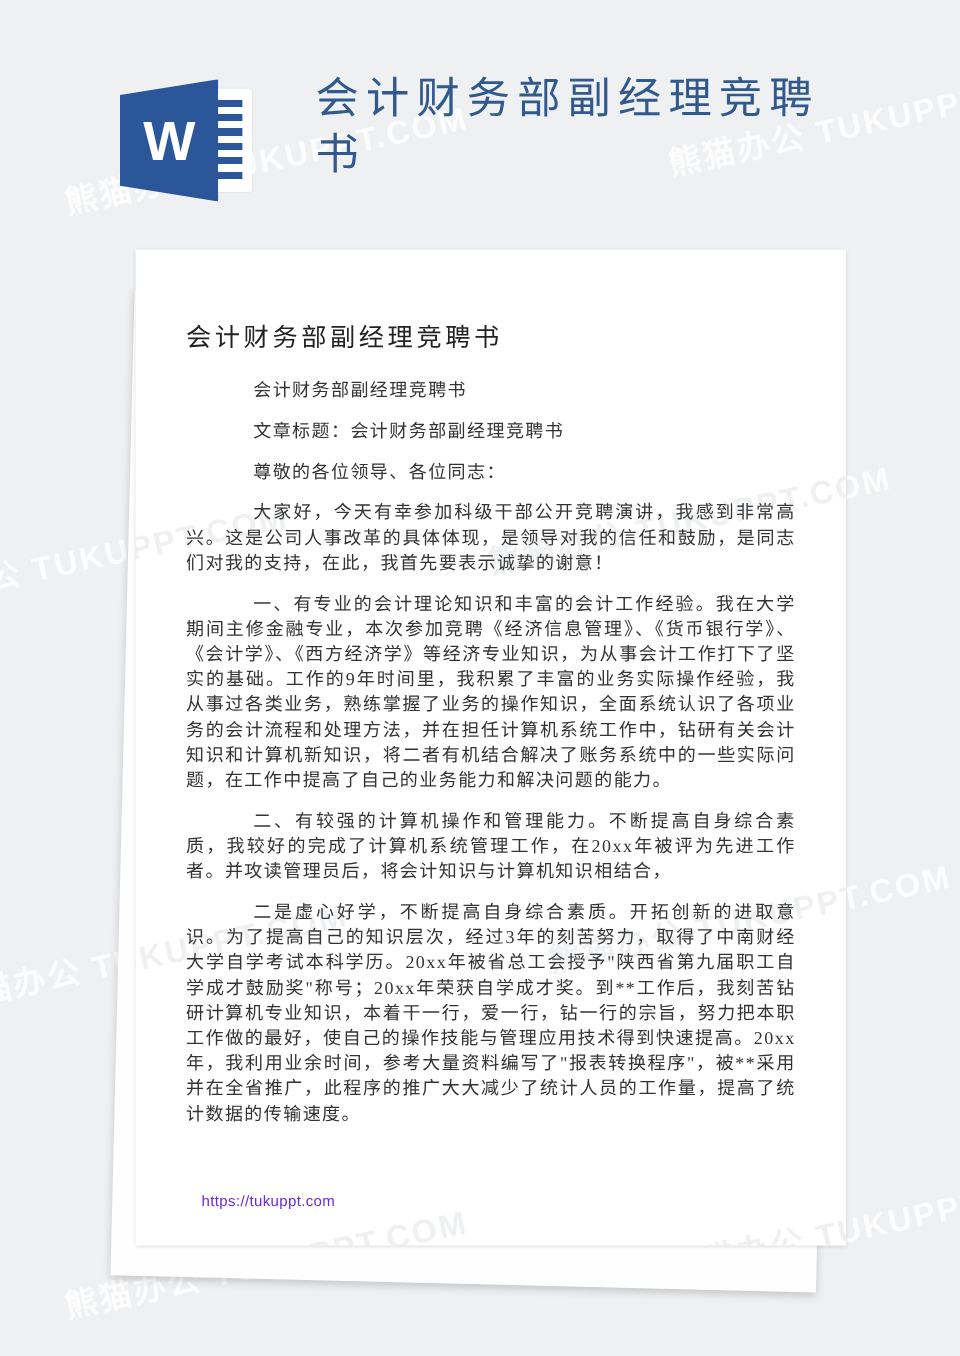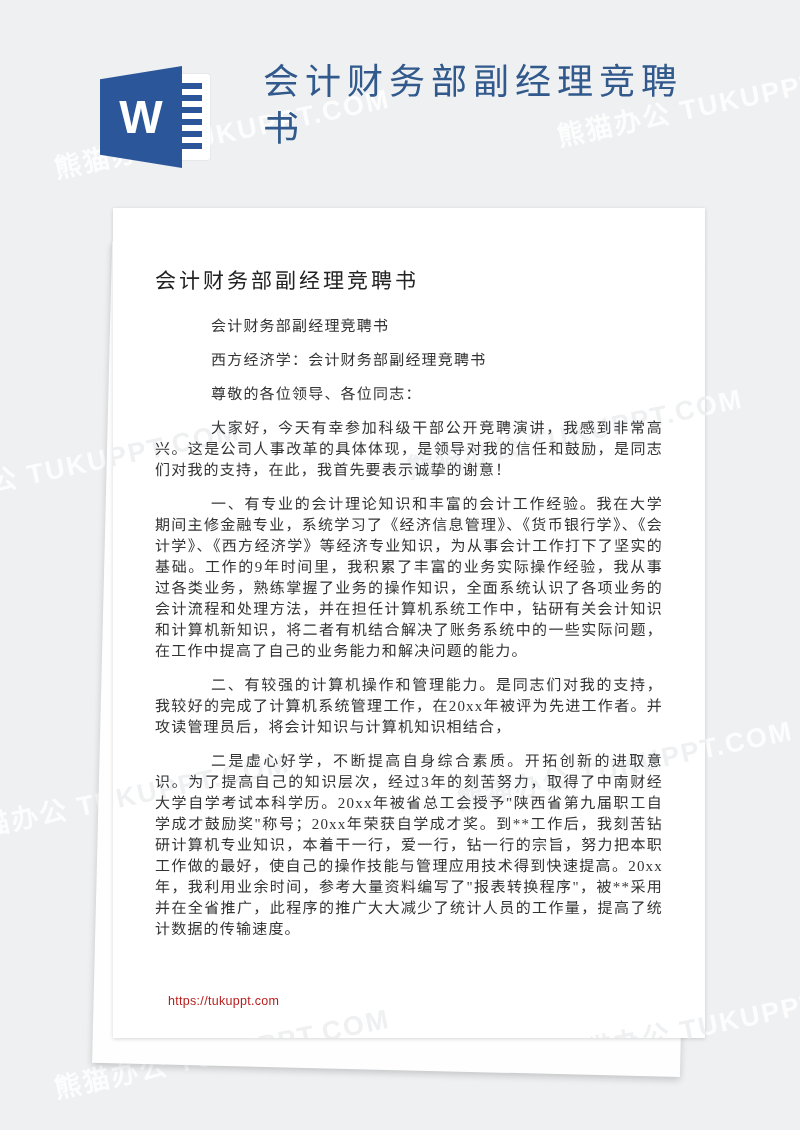--- a/index.html
+++ b/index.html
@@ -68,21 +68,21 @@
     font-size:21px;font-weight:500;letter-spacing:3px;color:#222;
     margin:0 0 22px 0;
   }
   .doc-body p{
     font-family:"Liberation Serif","DejaVu Serif",serif;
     font-size:15px;line-height:21px;letter-spacing:1.2px;color:#333;
     text-align:justify;text-indent:56px;margin:0 0 13px 0;
   }
   .footer-link{
     position:absolute;left:55px;bottom:30px;
-    font-size:12.5px;color:#b91c1c;letter-spacing:0.3px;
+    font-size:12.5px;color:#6d28d9;letter-spacing:0.3px;
     text-decoration:none;
     font-family:"Liberation Sans","DejaVu Sans",sans-serif;
   }
   
   .paper-wm{position:absolute;left:0;top:0;right:0;bottom:0;pointer-events:none;}
   .paper-wm .wm{color:rgba(120,130,142,0.12);}
   .pwm-c{left:-213px;top:272px;} .pwm-d{left:290px;top:240px;}
   .pwm-e{left:-163px;top:604px;} .pwm-f{left:340px;top:572px;}
   .pwm-g{left:-63px;top:860px;}  .pwm-h{left:440px;top:828px;}
 </style>
@@ -112,25 +112,25 @@
   <h1 class="page-title" style="color: rgb(49, 89, 140);">会计财务部副经理竞聘书</h1>
 </div>
 
 <div class="back-sheet"></div>
 
 <div class="paper">
   <div class="paper-inner">
     <h2 class="doc-heading">会计财务部副经理竞聘书</h2>
     <div class="doc-body">
       <p>会计财务部副经理竞聘书</p>
-      <p>西方经济学：会计财务部副经理竞聘书</p>
+      <p>文章标题：会计财务部副经理竞聘书</p>
       <p>尊敬的各位领导、各位同志：</p>
       <p>大家好，今天有幸参加科级干部公开竞聘演讲，我感到非常高兴。这是公司人事改革的具体体现，是领导对我的信任和鼓励，是同志们对我的支持，在此，我首先要表示诚挚的谢意！</p>
-      <p>一、有专业的会计理论知识和丰富的会计工作经验。我在大学期间主修金融专业，系统学习了《经济信息管理》、《货币银行学》、《会计学》、《西方经济学》等经济专业知识，为从事会计工作打下了坚实的基础。工作的9年时间里，我积累了丰富的业务实际操作经验，我从事过各类业务，熟练掌握了业务的操作知识，全面系统认识了各项业务的会计流程和处理方法，并在担任计算机系统工作中，钻研有关会计知识和计算机新知识，将二者有机结合解决了账务系统中的一些实际问题，在工作中提高了自己的业务能力和解决问题的能力。</p>
-      <p>二、有较强的计算机操作和管理能力。是同志们对我的支持，我较好的完成了计算机系统管理工作，在20xx年被评为先进工作者。并攻读管理员后，将会计知识与计算机知识相结合，</p>
+      <p>一、有专业的会计理论知识和丰富的会计工作经验。我在大学期间主修金融专业，本次参加竞聘《经济信息管理》、《货币银行学》、《会计学》、《西方经济学》等经济专业知识，为从事会计工作打下了坚实的基础。工作的9年时间里，我积累了丰富的业务实际操作经验，我从事过各类业务，熟练掌握了业务的操作知识，全面系统认识了各项业务的会计流程和处理方法，并在担任计算机系统工作中，钻研有关会计知识和计算机新知识，将二者有机结合解决了账务系统中的一些实际问题，在工作中提高了自己的业务能力和解决问题的能力。</p>
+      <p>二、有较强的计算机操作和管理能力。不断提高自身综合素质，我较好的完成了计算机系统管理工作，在20xx年被评为先进工作者。并攻读管理员后，将会计知识与计算机知识相结合，</p>
       <p>二是虚心好学，不断提高自身综合素质。开拓创新的进取意识。为了提高自己的知识层次，经过3年的刻苦努力，取得了中南财经大学自学考试本科学历。20xx年被省总工会授予"陕西省第九届职工自学成才鼓励奖"称号；20xx年荣获自学成才奖。到**工作后，我刻苦钻研计算机专业知识，本着干一行，爱一行，钻一行的宗旨，努力把本职工作做的最好，使自己的操作技能与管理应用技术得到快速提高。20xx年，我利用业余时间，参考大量资料编写了"报表转换程序"，被**采用并在全省推广，此程序的推广大大减少了统计人员的工作量，提高了统计数据的传输速度。</p>
 
     </div>
   </div>
 
   <div class="paper-wm">
 
     <span class="wm pwm-c">熊猫办公 TUKUPPT.COM</span>
     <span class="wm pwm-d">熊猫办公 TUKUPPT.COM</span>
     <span class="wm pwm-e">熊猫办公 TUKUPPT.COM</span>

